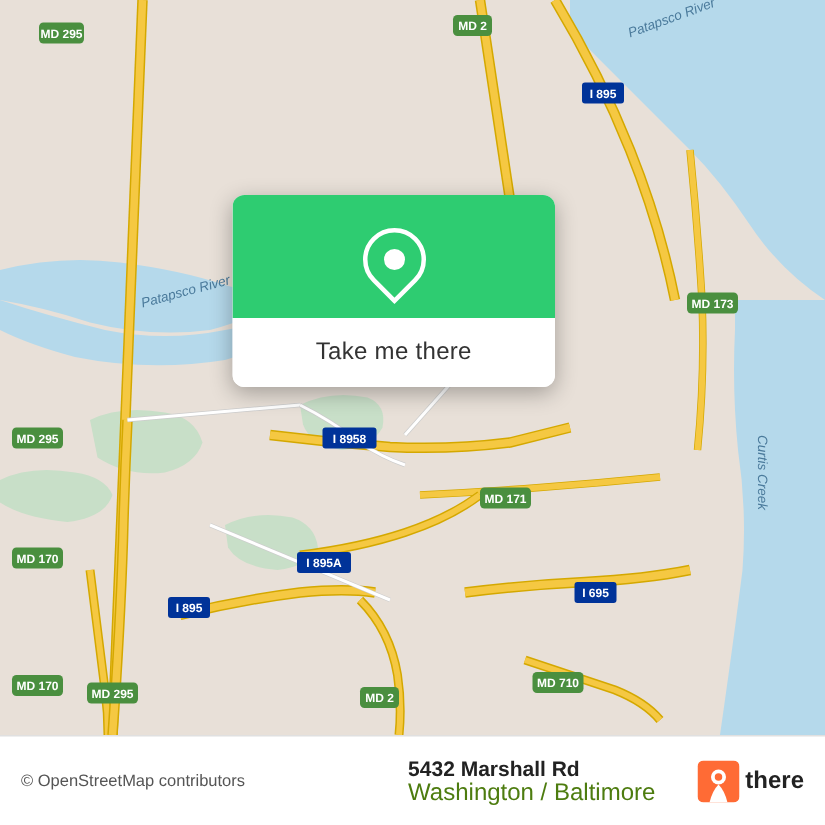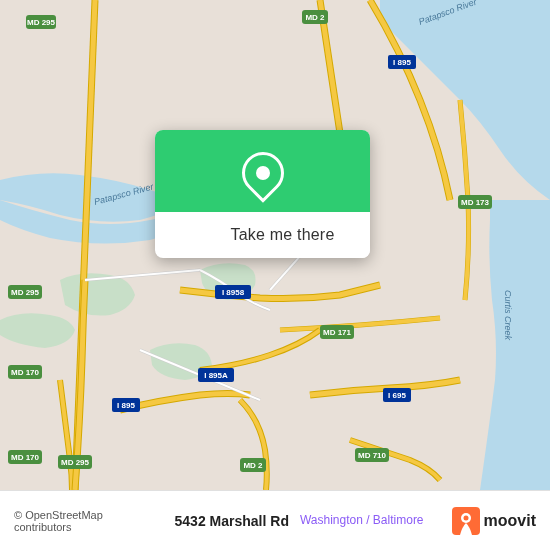--- a/index.html
+++ b/index.html
@@ -81,21 +81,20 @@
       width: 100%;
       padding: 14px 10px;
       background: white;
       border: none;
       font-size: 16px;
       font-weight: 500;
       color: #333;
       text-align: center;
       cursor: pointer;
       letter-spacing: 0.2px;
-      margin-left: 20px;
     }
 
     
     #bottom-bar {
       width: 550px;
       height: 60px;
       background: white;
       border-top: 1px solid #e0e0e0;
       display: flex;
       align-items: center;
@@ -104,33 +103,32 @@
     }
 
     .attribution-text {
       font-size: 11px;
       color: #555;
       flex: 1;
     }
 
     .address-section {
       display: flex;
-      flex-direction: row;
+      flex-direction: column;
     }
 
     .address-main {
       font-size: 14px;
       font-weight: 600;
       color: #222;
     }
 
     .address-sub {
-      font-size: 12px;
-      color: #8b5cf6;
-      margin-left: 11px;
+      font-size: 16px;
+      color: #4d7c0f;
     }
 
     .moovit-logo {
       display: flex;
       align-items: center;
       gap: 4px;
       margin-left: auto;
     }
 
     .moovit-icon {
@@ -294,15 +292,15 @@
     <span class="address-main">5432 Marshall Rd</span>
     <span class="address-sub">Washington / Baltimore</span>
   </div>
   <div class="moovit-logo">
     <svg class="moovit-icon" viewBox="0 0 28 28" xmlns="http://www.w3.org/2000/svg">
       <rect width="28" height="28" rx="4" fill="#ff6b35"></rect>
       <circle cx="14" cy="11" r="5" fill="white"></circle>
       <path d="M14 16 Q10 20 8 28 L20 28 Q18 20 14 16Z" fill="white"></path>
       <circle cx="14" cy="11" r="2.5" fill="#ff6b35"></circle>
     </svg>
-    <span class="moovit-text">moovit</span>
+    <span class="moovit-text">there</span>
   </div>
 </div>
 
 </body></html>

